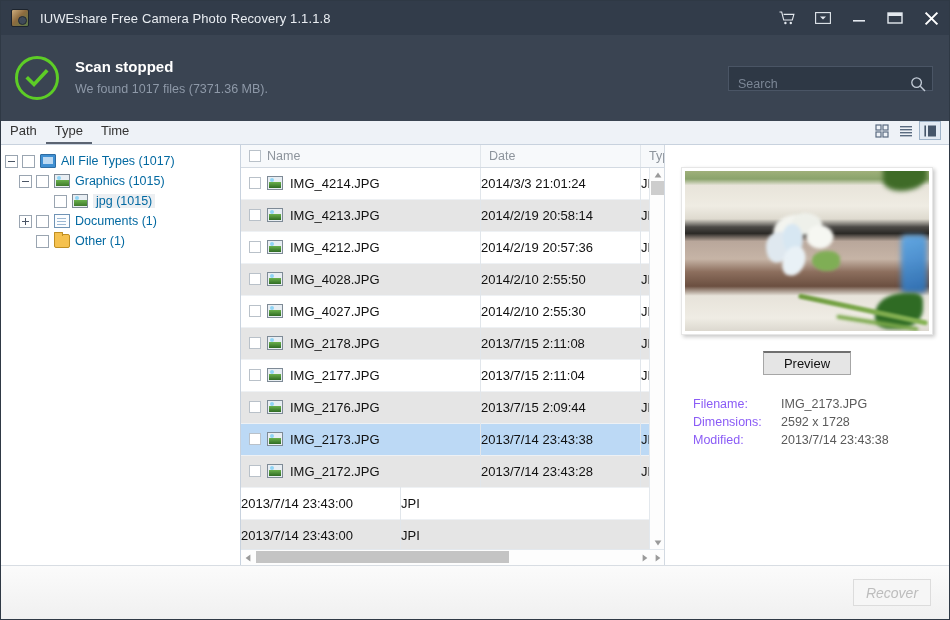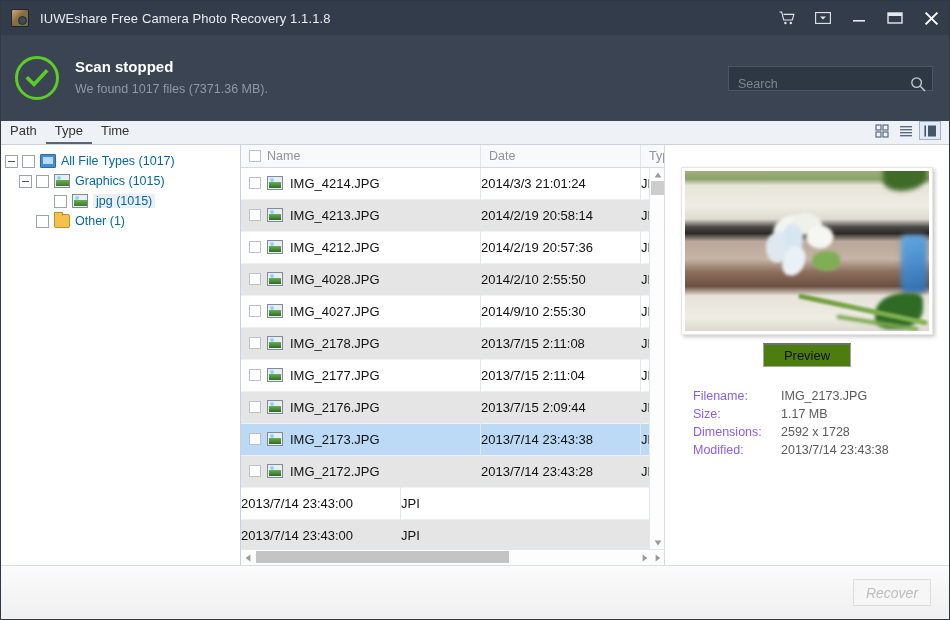--- a/index.html
+++ b/index.html
@@ -230,21 +230,21 @@
   .thumb .p3{ left:33%; top:38%; width:26px; height:30px; background:#dfe8ef; transform:rotate(-8deg);}
   .thumb .p4{ left:40%; top:47%; width:22px; height:30px; background:#e9f1f6; transform:rotate(12deg);}
   .thumb .p5{ left:50%; top:34%; width:26px; height:24px; background:#f6f7f2; transform:rotate(26deg);}
   .thumb .bud{ left:40%; top:33%; width:20px; height:30px; background:#d7e7f2; transform:rotate(-12deg);}
   .thumb .calyx{
     position:absolute; left:52%; top:50%; width:28px; height:20px;
     border-radius:50% 40% 45% 55%; background:#7fae55; filter:blur(1px);
   }
 
   .preview-btn {
-    margin-top:8px; width:88px; height:24px; background:#4d7c0f;
+    margin-top:16px; width:88px; height:24px; background:#e5e5e5;
     border:1px solid #a6a6a6; border-top:2px solid #6f6f6f;
     display:flex; align-items:center; justify-content:center;
     font-size:13px; color:#111; cursor:default;
   }
 
   .meta { margin-top:20px; width:100%; padding-left:12px; font-size:12.5px; color:#555; }
   .meta .mrow { display:flex; line-height:18px; }
   .meta .mk { flex:0 0 88px; color:#8b5cf6; }
   .meta .mv { color:#5a5a5a; }
 
@@ -379,20 +379,29 @@
         <span class="lbl">Graphics (1015)</span>
       </div>
 
       <div class="tnode indent2">
         <div class="twist none"></div>
         <div class="cb"></div>
         <div class="ticon photo"></div>
         <span class="lbl sel">jpg (1015)</span>
       </div>
 
+      <div class="tnode indent1">
+        <div class="twist">
+            <i class="h"></i>
+            <i class="v"></i>
+          </div>
+        <div class="cb"></div>
+        <div class="ticon doc"></div>
+        <span class="lbl">Documents (1)</span>
+      </div>
 
       <div class="tnode indent1">
         <div class="twist none"></div>
         <div class="cb"></div>
         <div class="ticon folder"></div>
         <span class="lbl">Other (1)</span>
       </div>
     </div>
 
     <div class="listpane">
@@ -468,21 +477,21 @@
             </div>
         </div>
 
         <div class="row">
           <div class="c col-name">
               <div class="rcb"></div>
               <div class="ficon"></div>
               <span>IMG_4027.JPG</span>
             </div>
           <div class="c col-date">
-              <span>2014/9/10 2:55:30</span>
+              <span>2014/2/10 2:55:30</span>
             </div>
           <div class="c col-type">
               <span>JPI</span>
             </div>
         </div>
 
         <div class="row odd">
           <div class="c col-name">
               <div class="rcb"></div>
               <div class="ficon"></div>
@@ -628,24 +637,20 @@
       </div>
 
       <div class="preview-btn">Preview</div>
 
       <div class="meta">
         <div class="mrow">
           <div class="mk">Filename:</div>
           <div class="mv">IMG_2173.JPG</div>
         </div>
         <div class="mrow">
-          <div class="mk">Size:</div>
-          <div class="mv">1.17 MB</div>
-        </div>
-        <div class="mrow">
           <div class="mk">Dimensions:</div>
           <div class="mv">2592 x 1728</div>
         </div>
         <div class="mrow">
           <div class="mk">Modified:</div>
           <div class="mv">2013/7/14 23:43:38</div>
         </div>
       </div>
     </div>
   </div>

